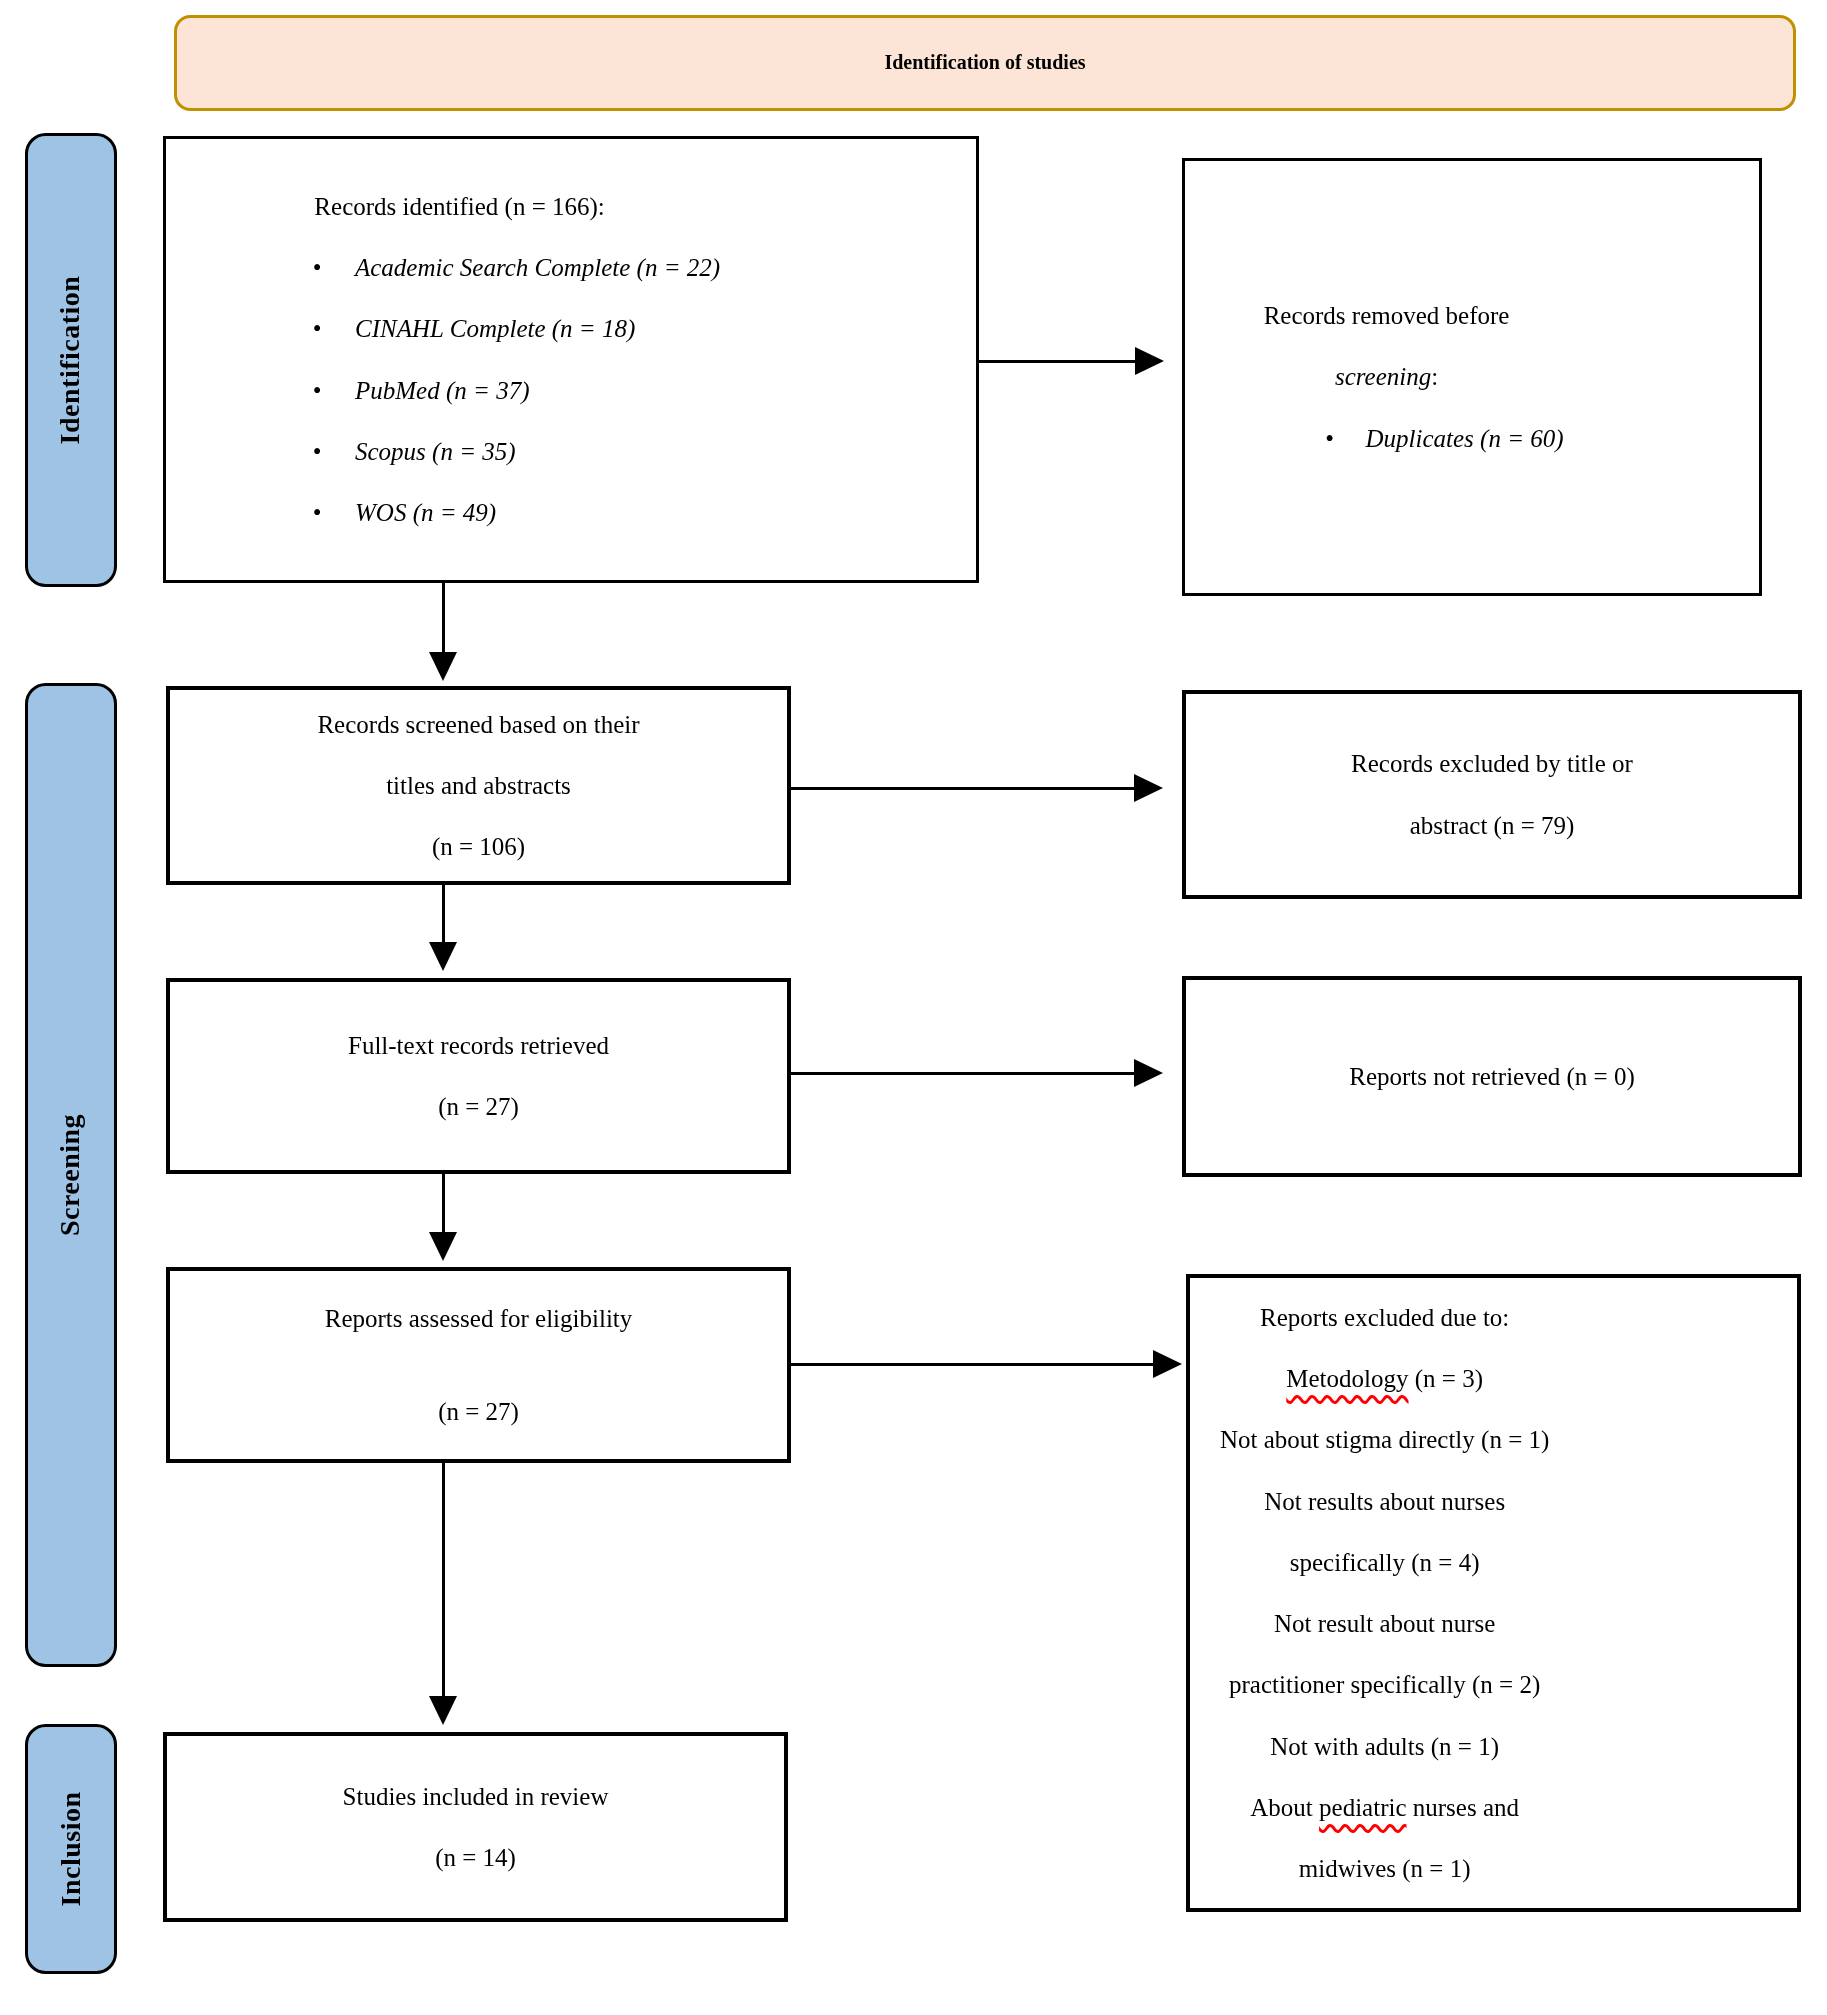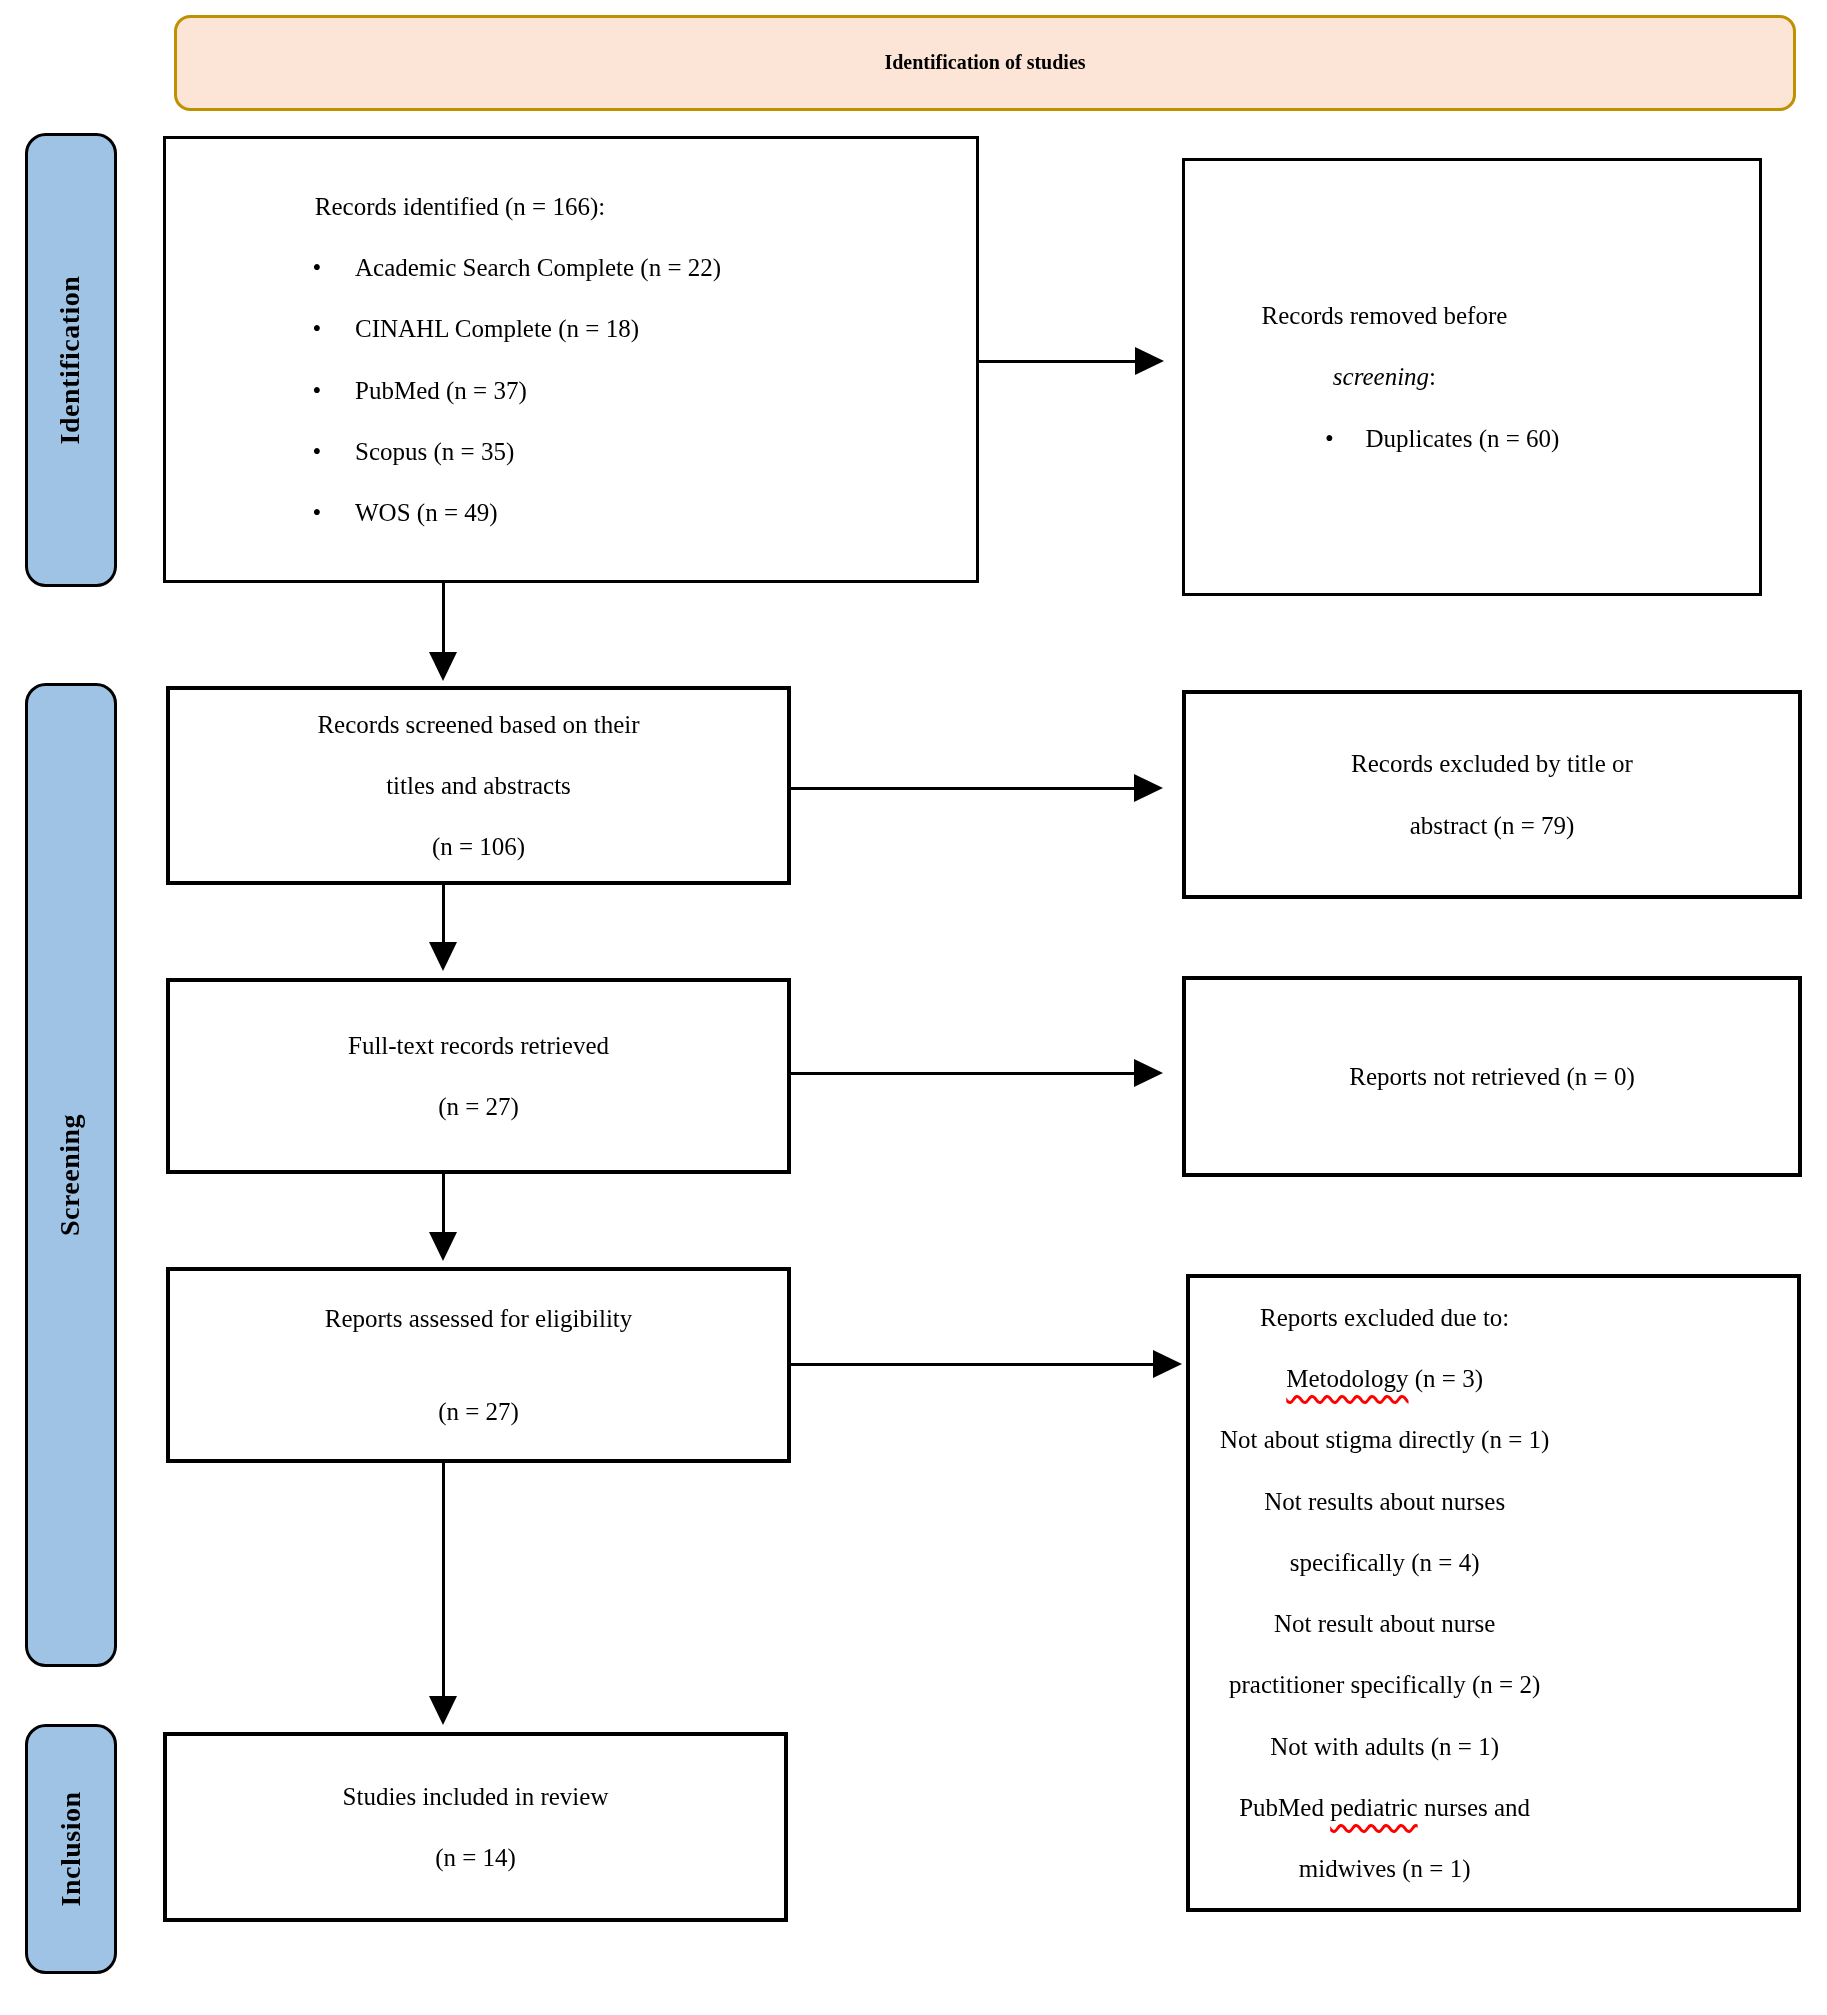--- a/index.html
+++ b/index.html
@@ -44,21 +44,21 @@
   .box2{left:166px;top:686px;width:625px;height:199px;}
   .rbox2{left:1182px;top:690px;width:620px;height:209px;}
   .box3{left:166px;top:978px;width:625px;height:196px;}
   .rbox3{left:1182px;top:976px;width:620px;height:201px;}
   .box4{left:166px;top:1267px;width:625px;height:196px;gap:32px;}
   .bigright{left:1186px;top:1274px;width:615px;height:638px;border-width:4.4px;}
   .bottombox{left:163px;top:1732px;width:625px;height:190px;border-width:4.9px;}
   .box1 .content{padding-left:33px;}
   .rbox1 .content{padding-left:24.5px;}
   .bigright .content{padding-left:30px;padding-right:8.2px;}
-  .bullet-row{display:flex;align-items:baseline;padding-left:80px;}
+  .bullet-row{display:flex;align-items:baseline;padding-left:80px;font-style:italic;}
   .rbox1 .bullet-row{padding-left:84px;}
   .dot{width:76px;flex:0 0 auto;}
   .dot::before{content:"\2022";}
   .rbox1 .dot{width:72px;}
   .italic{font-style:italic;}
   .misspell{
     text-decoration:underline;
     text-decoration-style:wavy;
     text-decoration-color:var(--spellcheck-underline,#FF0000);
     text-decoration-thickness:2.7px;
@@ -160,21 +160,21 @@
   <div class="box bigright leftalign">
     <div class="content">
       <div>Reports excluded due to:</div>
       <div><span class="misspell">Metodology</span><span> (n = 3)</span></div>
       <div>Not about stigma directly (n = 1)</div>
       <div>Not results about nurses</div>
       <div>specifically (n = 4)</div>
       <div>Not result about nurse</div>
       <div>practitioner specifically (n = 2)</div>
       <div>Not with adults (n = 1)</div>
-      <div><span>PubMed </span><span class="misspell">pediatric</span><span> nurses and</span></div>
+      <div><span>About </span><span class="misspell">pediatric</span><span> nurses and</span></div>
       <div>midwives (n = 1)</div>
     </div>
   </div>
 
   <div class="box bottombox center">
     <div>Studies included in review</div>
     <div>(n = 14)</div>
   </div>
 
   <div class="arrow-h" style="left:979px;top:360px;width:156px;"></div>

